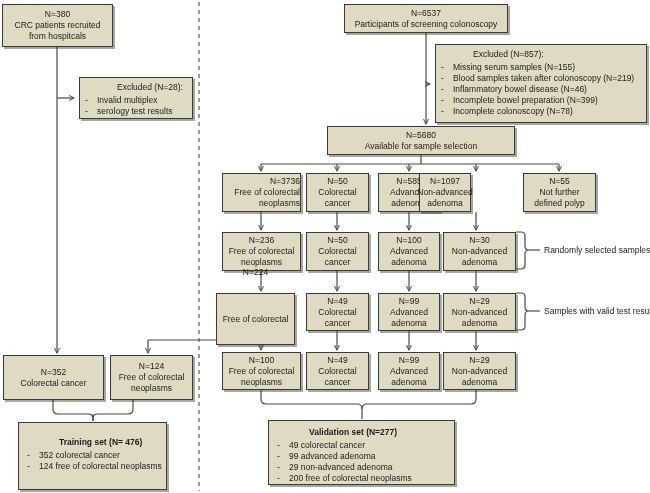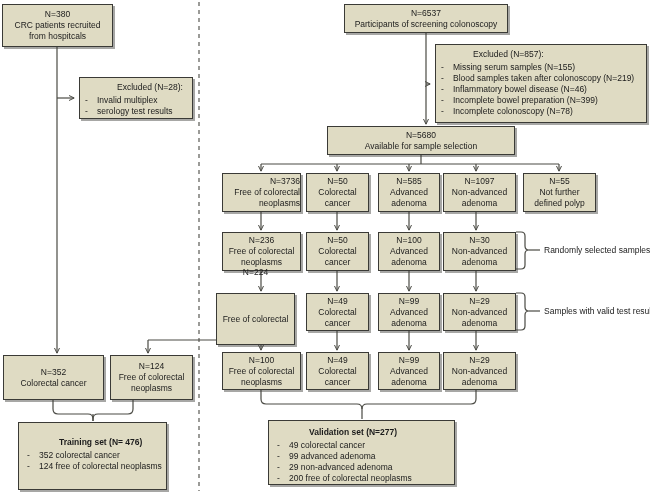--- a/index.html
+++ b/index.html
@@ -156,21 +156,21 @@
   <div class="box" style="left:306px;top:173px;width:63px;height:39px;">
     <span class="ln">N=50</span>
     <span class="ln">Colorectal</span>
     <span class="ln">cancer</span>
   </div>
   <div class="box" style="left:378px;top:173px;width:62px;height:39px;">
     <span class="ln">N=585</span>
     <span class="ln">Advanced</span>
     <span class="ln">adenoma</span>
   </div>
-  <div class="box" style="left:443px;top:173px;width:73px;height:39px;">
+  <div class="box" style="left:419px;top:173px;width:52px;height:39px;">
     <span class="ln">N=1097</span>
     <span class="ln">Non-advanced</span>
     <span class="ln">adenoma</span>
   </div>
   <div class="box" style="left:523px;top:173px;width:73px;height:39px;">
     <span class="ln">N=55</span>
     <span class="ln">Not further</span>
     <span class="ln">defined polyp</span>
   </div>
 

